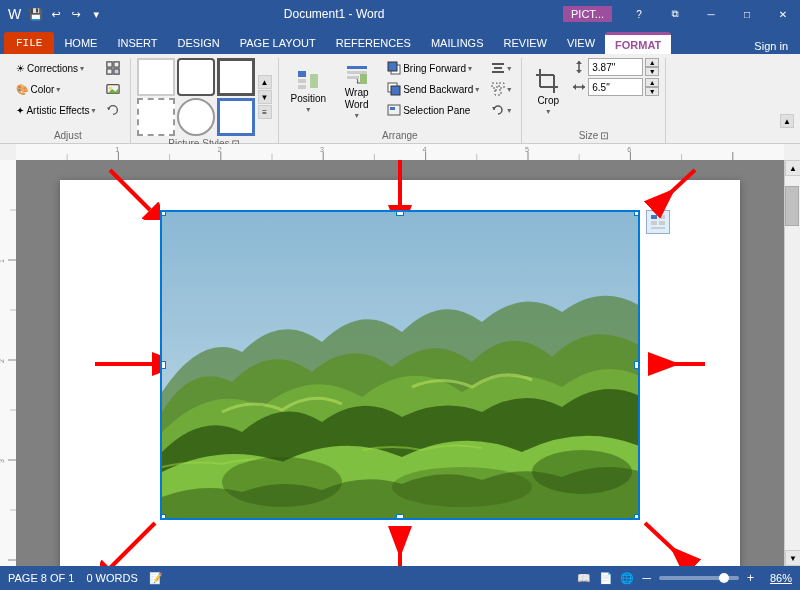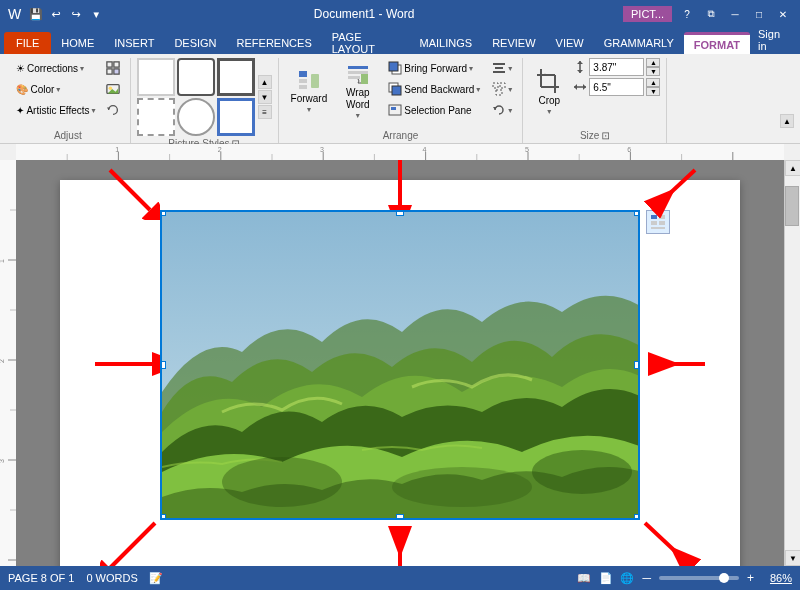--- a/index.html
+++ b/index.html
@@ -33,21 +33,21 @@
     .ribbon-tab {
       padding: 4px 10px;
       font-size: 11px;
       cursor: pointer;
       color: white;
       height: 22px;
       display: flex;
       align-items: center;
       border-radius: 3px 3px 0 0;
     }
-    .ribbon-tab.file-tab { background: #d83b01; color: white; padding: 4px 12px; }
+    .ribbon-tab.file-tab { background: #d83b01; color: white; padding: 4px 12px; font-family: Liberation Mono, monospace; }
     .ribbon-tab.format-tab { background: #f0f0f0; color: #2b579a; font-weight: bold; }
     .sign-in { margin-left: auto; color: white; font-size: 11px; cursor: pointer; padding: 2px 8px; display: flex; align-items: center; }
 
     
     .ribbon {
       background: #f0f0f0;
       border-bottom: 1px solid #ccc;
       display: flex;
       align-items: stretch;
       padding: 4px 6px 0 6px;
@@ -199,41 +199,40 @@
 
   <div class="title-bar">
     <div class="quick-access">
       <span style="font-size:14px; margin-right:4px;">W</span>
       <span class="qa-btn">💾</span>
       <span class="qa-btn">↩</span>
       <span class="qa-btn">↪</span>
       <span class="qa-btn">▾</span>
     </div>
     <div class="title-bar-center">Document1 - Word</div>
-    <div style="display:flex; align-items:center; gap:6px;">
+    <div style="display:flex; align-items:center; gap:18px;">
       <span style="background: #9c4f9c; color:white; padding:2px 8px; font-size:11px; cursor:pointer;">PICT...</span>
       <span class="title-btn">?</span>
       <span class="title-btn">⧉</span>
       <span class="title-btn">─</span>
       <span class="title-btn">□</span>
       <span class="title-btn close">✕</span>
     </div>
   </div>
 
   <div class="ribbon-tabs">
     <div class="ribbon-tab file-tab">FILE</div>
     <div class="ribbon-tab">HOME</div>
     <div class="ribbon-tab">INSERT</div>
     <div class="ribbon-tab">DESIGN</div>
+    <div class="ribbon-tab">PAGE LAYOUT</div>
     <div class="ribbon-tab">REFERENCES</div>
-    <div class="ribbon-tab">PAGE LAYOUT</div>
     <div class="ribbon-tab">MAILINGS</div>
     <div class="ribbon-tab">REVIEW</div>
     <div class="ribbon-tab">VIEW</div>
-    <div class="ribbon-tab">GRAMMARLY</div>
     <div class="ribbon-tab format-tab pict-highlight" style="border-top:3px solid #9c4f9c; color:#9c4f9c; background:#ffffff;">FORMAT</div>
     <div class="sign-in">Sign in</div>
   </div>
 
   <div class="ribbon">
 
     <div class="ribbon-group">
       <div class="ribbon-group-content">
 
 
@@ -314,21 +313,21 @@
       <div class="ribbon-group-content" style="gap:4px;">
 
         <div style="display:flex; gap:2px;">
           <div class="ribbon-btn-large" style="min-width:45px; font-size:10px;">
             <svg width="24" height="24" viewBox="0 0 24 24">
               <rect x="2" y="2" width="8" height="6" fill="#4472c4"></rect>
               <rect x="2" y="10" width="8" height="4" fill="#ccc"></rect>
               <rect x="2" y="16" width="8" height="4" fill="#ccc"></rect>
               <rect x="14" y="5" width="8" height="14" rx="1" fill="#70ad47" opacity="0.5"></rect>
             </svg>
-            <span>Forward</span>
+            <span>Position</span>
             <span class="dropdown-arrow">▾</span>
           </div>
           <div class="ribbon-btn-large" style="min-width:45px; font-size:10px;">
             <svg width="24" height="24" viewBox="0 0 24 24">
               <rect x="2" y="3" width="20" height="3" fill="#4472c4"></rect>
               <rect x="2" y="8" width="20" height="3" fill="#ccc"></rect>
               <rect x="2" y="13" width="12" height="3" fill="#ccc"></rect>
               <rect x="15" y="11" width="7" height="10" fill="#70ad47" opacity="0.7"></rect>
               <path d="M12,16 Q14,18 12,20 L15,20" fill="none" stroke="#555" stroke-width="1"></path>
             </svg>

